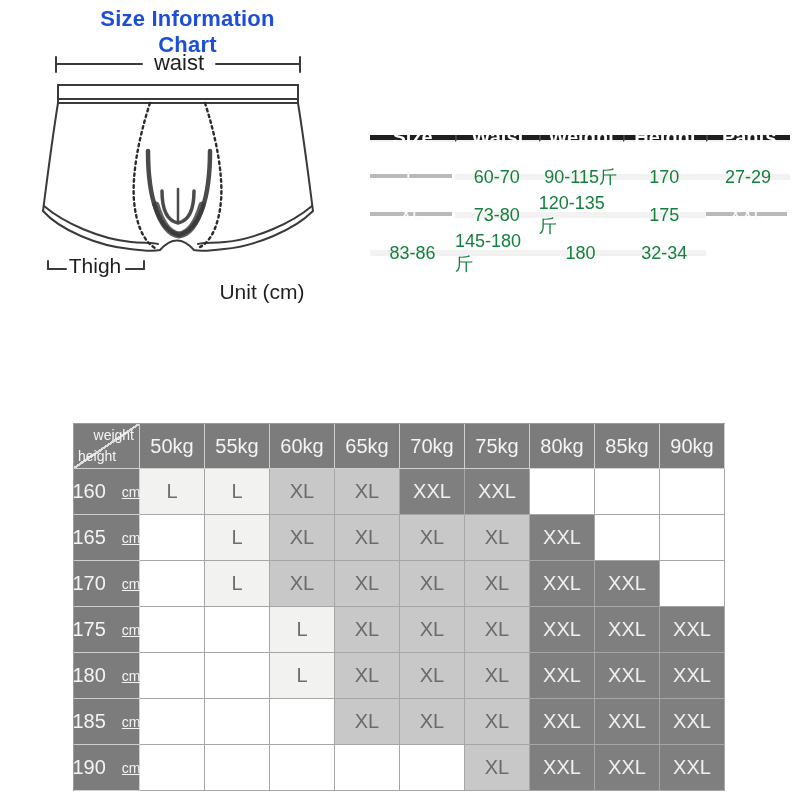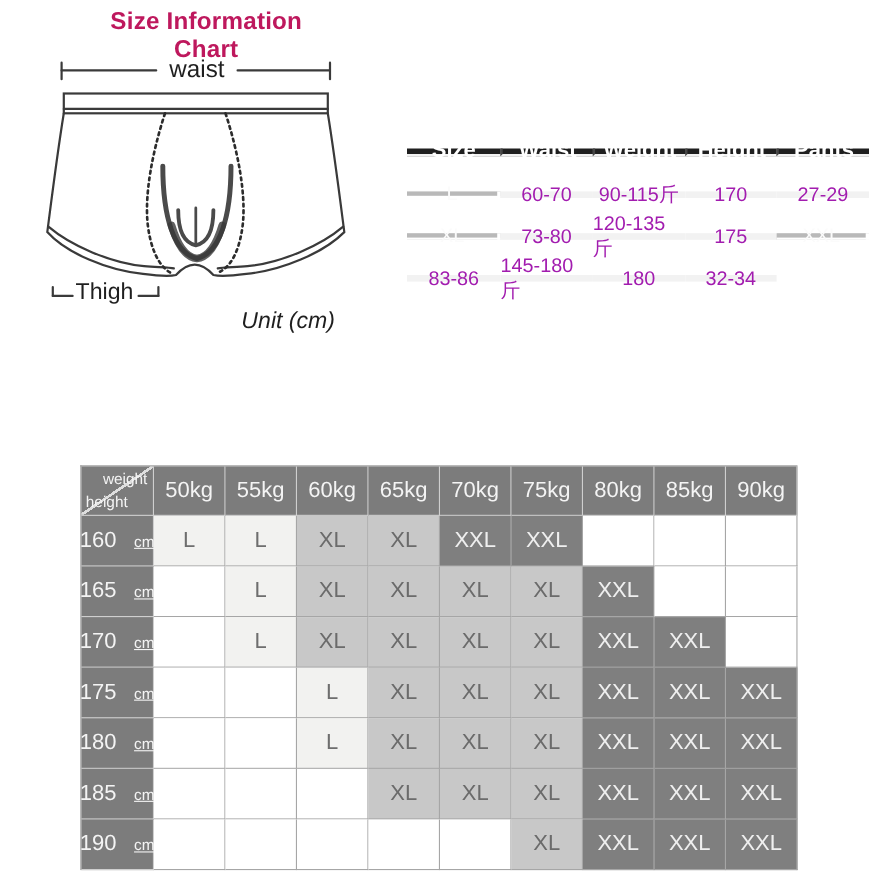--- a/index.html
+++ b/index.html
@@ -3,47 +3,47 @@
 <meta charset="utf-8">
 <style>
   html,body { margin:0; padding:0; background:#fff; }
   .stage {
     position:relative; width:800px; height:800px; background:#ffffff;
     font-family:"Liberation Sans", sans-serif; overflow:hidden;
     color:#222;
   }
   .title {
     position:absolute; left:75px; top:6px; width:225px; margin:0;
-    font-size:22px; font-weight:600; color:#be185d; text-align:center;
+    font-size:22px; font-weight:600; color:#1d4ed8; text-align:center;
     letter-spacing:0.2px;
   }
   
   .lbl { position:absolute; color:#1f1f1f; white-space:nowrap; }
   .waist-lbl { left:148px; top:50px; width:62px; text-align:center; font-size:22px; }
   .thigh-lbl { left:64px; top:254px; width:62px; text-align:center; font-size:21px; }
-  .unit-lbl  { left:214px; top:280px; width:96px; text-align:center; font-size:21px;font-style:italic; }
+  .unit-lbl  { left:214px; top:280px; width:96px; text-align:center; font-size:21px; }
   .figure-svg { position:absolute; left:30px; top:45px; }
 
   
   .sizetable {
     position:absolute; left:370px; top:103px; width:420px;
     display:grid; grid-template-columns:85px 1fr 1fr 1fr 1fr;
     grid-template-rows:39px 38px 38px 38px;
   }
   .sizetable > div { display:flex; align-items:center; justify-content:center;margin-top:32px; }
   .th {
     background:#1f1f1f; color:#fff; font-size:20px; font-weight:bold;
     border-bottom:2px solid #f2f2f2;
   }
   .th + .th { border-left:2px solid #454545; }
   .ts {
     background:#b9b9b9; color:#fbfbfb; font-size:18px;
     border-right:3px solid #fff; border-bottom:2px solid #fff;
   }
-  .tv { background:#f2f2f2; color:#a21caf; font-size:18px; }
+  .tv { background:#f2f2f2; color:#15803d; font-size:18px; }
 
   
   .matrix {
     position:absolute; left:73px; top:423px;
     display:grid; grid-template-columns:66px repeat(9, 65px);
     grid-template-rows:45px repeat(7, 46px);
     border-top:1px solid #9c9c9c; border-left:1px solid #9c9c9c;
   }
   .mc {
     display:flex; align-items:center; justify-content:center;

